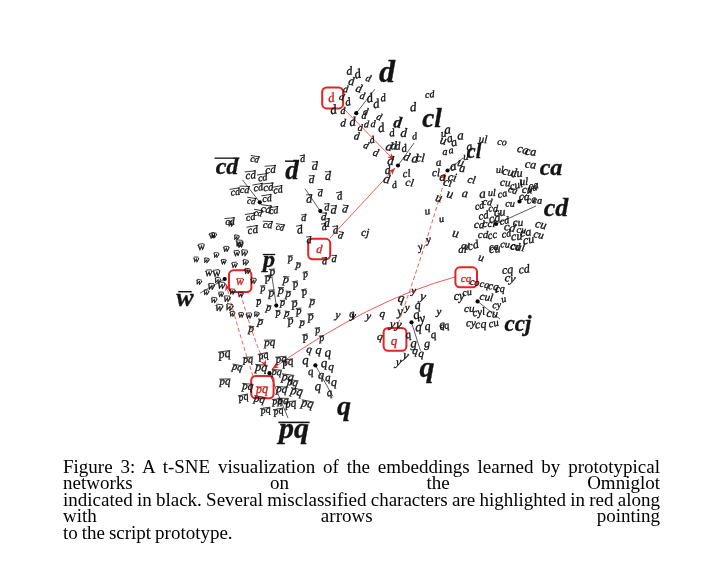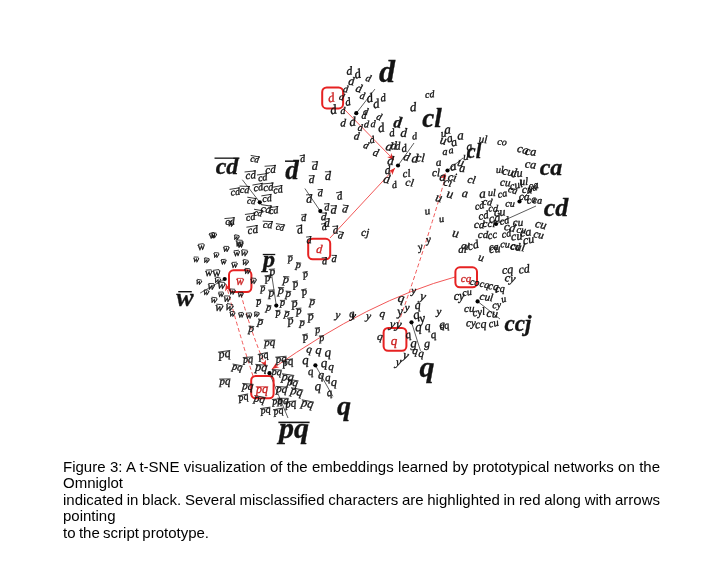--- a/index.html
+++ b/index.html
@@ -1,15 +1,15 @@
 <!DOCTYPE html>
 <html><head><meta charset="utf-8"><style>
 html,body{margin:0;padding:0;background:#fff;width:728px;height:566px;overflow:hidden;}
-#cap{position:absolute;left:63px;top:458.5px;width:597px;font-family:Liberation Sans, sans-serif;
-font-size:15px;line-height:16.6px;color:#000;word-spacing:-0.8px;}
+#cap{position:absolute;left:63px;top:458.5px;width:597px;font-family:Liberation Serif, serif;
+font-size:19px;line-height:16.6px;color:#000;word-spacing:-0.8px;}
 svg{position:absolute;left:0;top:0;filter:blur(0.22px);}
 </style></head><body>
 <svg width="728" height="566" viewBox="0 0 728 566">
 <path d="M343,108 L394,160" fill="none" stroke="#ef4444" stroke-width="0.9"></path>
 <path d="M330,238 L395,168" fill="none" stroke="#ef4444" stroke-width="0.9"></path>
 <path d="M396,330 Q427,243 446,175" fill="none" stroke="#ef4444" stroke-width="0.9" stroke-dasharray="4 2.6"></path>
 <path d="M455,277 Q370,300 272,369" fill="none" stroke="#ef4444" stroke-width="0.9"></path>
 <path d="M241,294 Q250,330 266,367" fill="none" stroke="#ef4444" stroke-width="0.9" stroke-dasharray="4 2.6"></path>
 <path d="M253,376 Q238,330 226,284" fill="none" stroke="#ef4444" stroke-width="0.9" stroke-dasharray="4 2.6"></path>
 <path d="M0,0 L-7,2.8 L-5,0 L-7,-2.8 Z" fill="#e02b2b" transform="translate(394 160) rotate(46)"></path>

